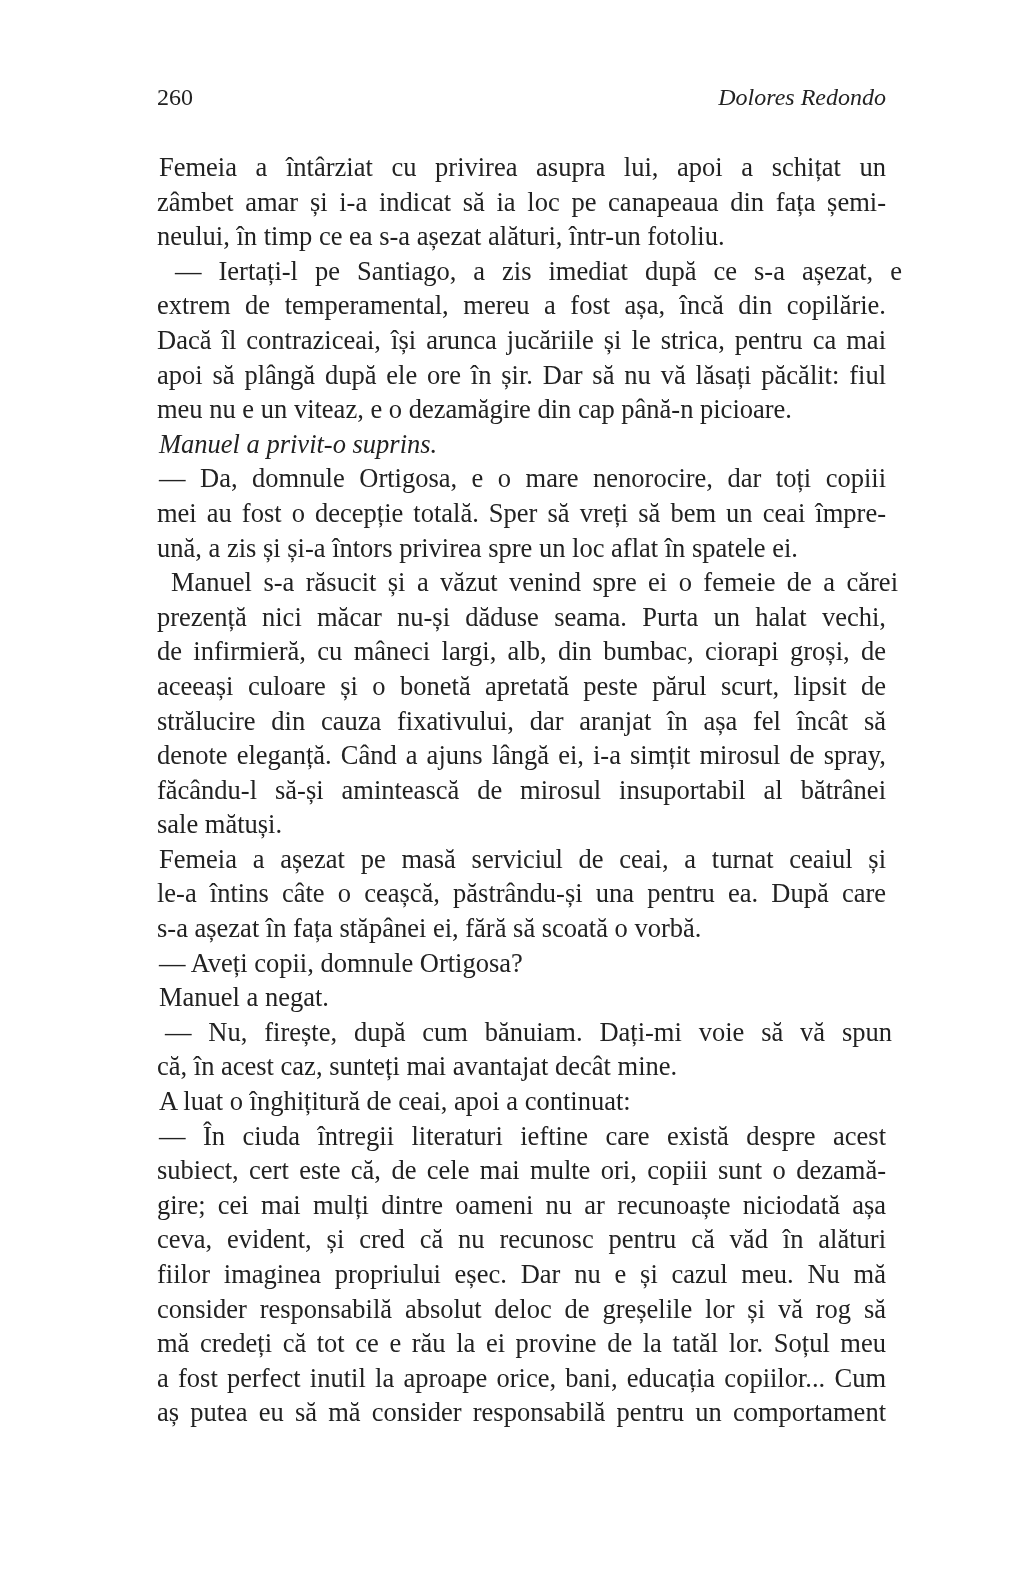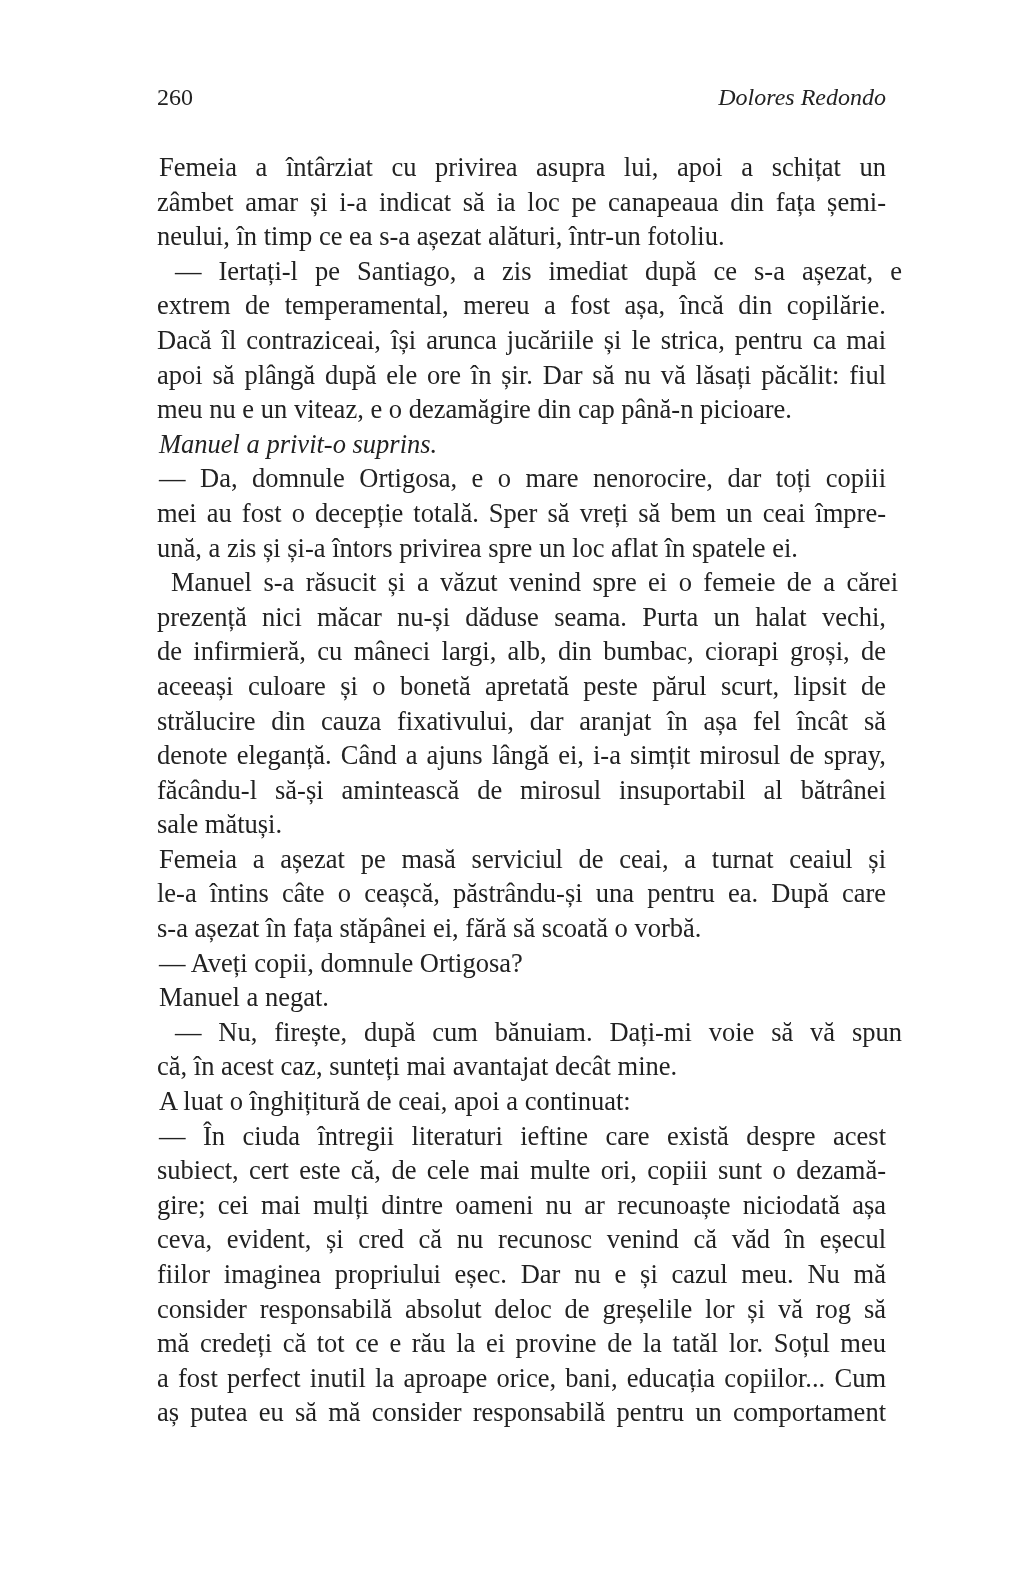--- a/index.html
+++ b/index.html
@@ -41,25 +41,25 @@
     <div class="line"><span>aceeași culoare și o bonetă apretată peste părul scurt, lipsit de</span></div>
     <div class="line"><span>strălucire din cauza fixativului, dar aranjat în așa fel încât să</span></div>
     <div class="line"><span>denote eleganță. Când a ajuns lângă ei, i-a simțit mirosul de spray,</span></div>
     <div class="line"><span>făcându-l să-și amintească de mirosul insuportabil al bătrânei</span></div>
     <div class="line last"><span>sale mătuși.</span></div>
     <div class="line" style="padding-left: 2px; box-sizing: border-box; text-indent: 0px; margin-left: 0px; width: 729px;"><span style="padding-left: 0px;">Femeia a așezat pe masă serviciul de ceai, a turnat ceaiul și</span></div>
     <div class="line"><span>le-a întins câte o ceașcă, păstrându-și una pentru ea. După care</span></div>
     <div class="line last"><span>s-a așezat în fața stăpânei ei, fără să scoată o vorbă.</span></div>
     <div class="line last" style="padding-left: 2px; box-sizing: border-box; text-indent: 0px; margin-left: 0px; width: 729px;"><span style="padding-left: 0px;">— Aveți copii, domnule Ortigosa?</span></div>
     <div class="line last" style="padding-left: 2px; box-sizing: border-box; text-indent: 0px; margin-left: 0px; width: 729px;"><span style="padding-left: 0px;">Manuel a negat.</span></div>
-    <div class="line" style="padding-left: 2px; box-sizing: border-box; text-indent: 0px; margin-left: 16px; width: 729px;"><span style="padding-left: 0px;">— Nu, firește, după cum bănuiam. Dați-mi voie să vă spun</span></div>
+    <div class="line" style="padding-left: 2px; box-sizing: border-box; text-indent: 0px; margin-left: 6px; width: 729px;"><span style="padding-left: 0px;">— Nu, firește, după cum bănuiam. Dați-mi voie să vă spun</span></div>
     <div class="line last"><span>că, în acest caz, sunteți mai avantajat decât mine.</span></div>
     <div class="line last" style="padding-left: 2px; box-sizing: border-box; text-indent: 0px; margin-left: 0px; width: 729px;"><span style="padding-left: 0px;">A luat o înghițitură de ceai, apoi a continuat:</span></div>
     <div class="line" style="padding-left: 2px; box-sizing: border-box; text-indent: 0px; margin-left: 0px; width: 729px;"><span style="padding-left: 0px;">— În ciuda întregii literaturi ieftine care există despre acest</span></div>
     <div class="line"><span>subiect, cert este că, de cele mai multe ori, copiii sunt o dezamă-</span></div>
     <div class="line"><span>gire; cei mai mulți dintre oameni nu ar recunoaște niciodată așa</span></div>
-    <div class="line"><span>ceva, evident, și cred că nu recunosc venind că văd în eșecul</span></div>
+    <div class="line"><span>ceva, evident, și cred că nu recunosc pentru că văd în alături</span></div>
     <div class="line"><span>fiilor imaginea propriului eșec. Dar nu e și cazul meu. Nu mă</span></div>
     <div class="line"><span>consider responsabilă absolut deloc de greșelile lor și vă rog să</span></div>
     <div class="line"><span>mă credeți că tot ce e rău la ei provine de la tatăl lor. Soțul meu</span></div>
     <div class="line"><span>a fost perfect inutil la aproape orice, bani, educația copiilor... Cum</span></div>
     <div class="line"><span>aș putea eu să mă consider responsabilă pentru un comportament</span></div>
   </div>
 
 </body></html>

